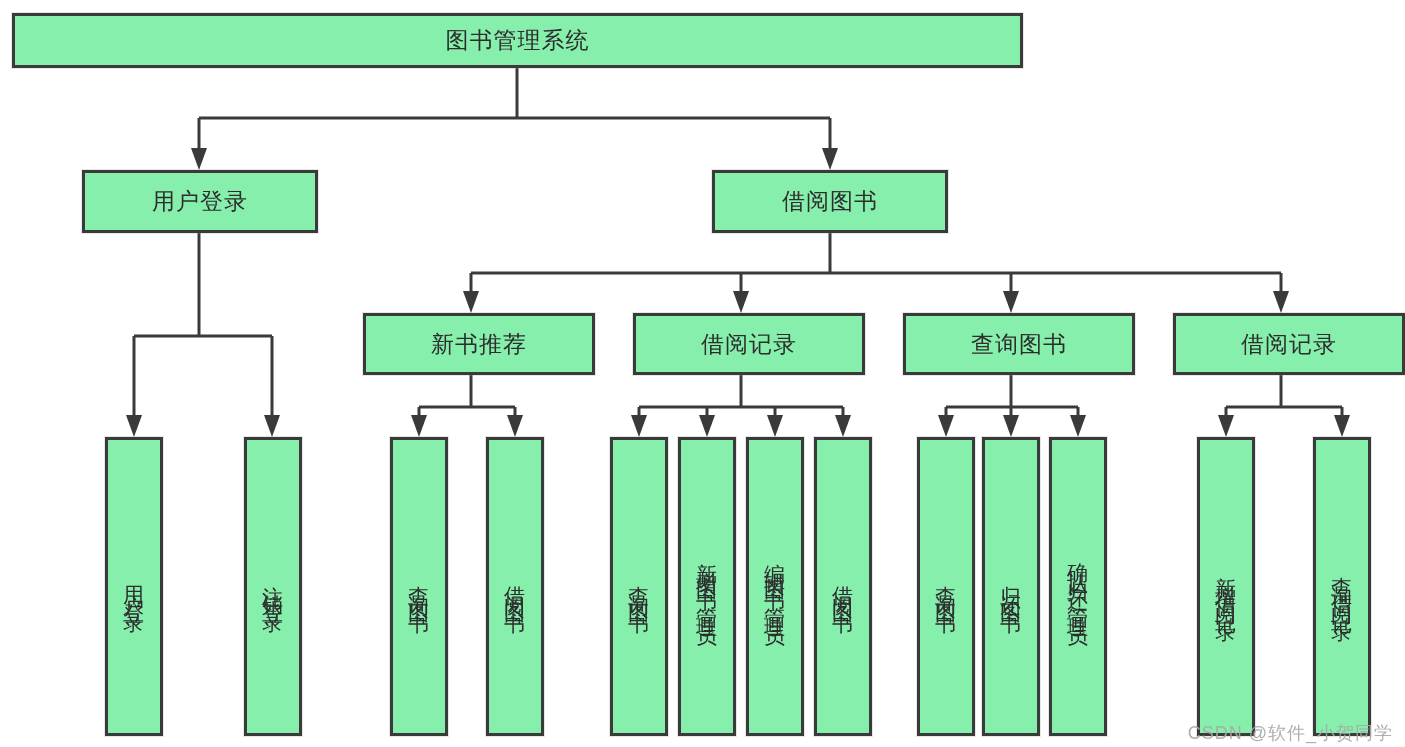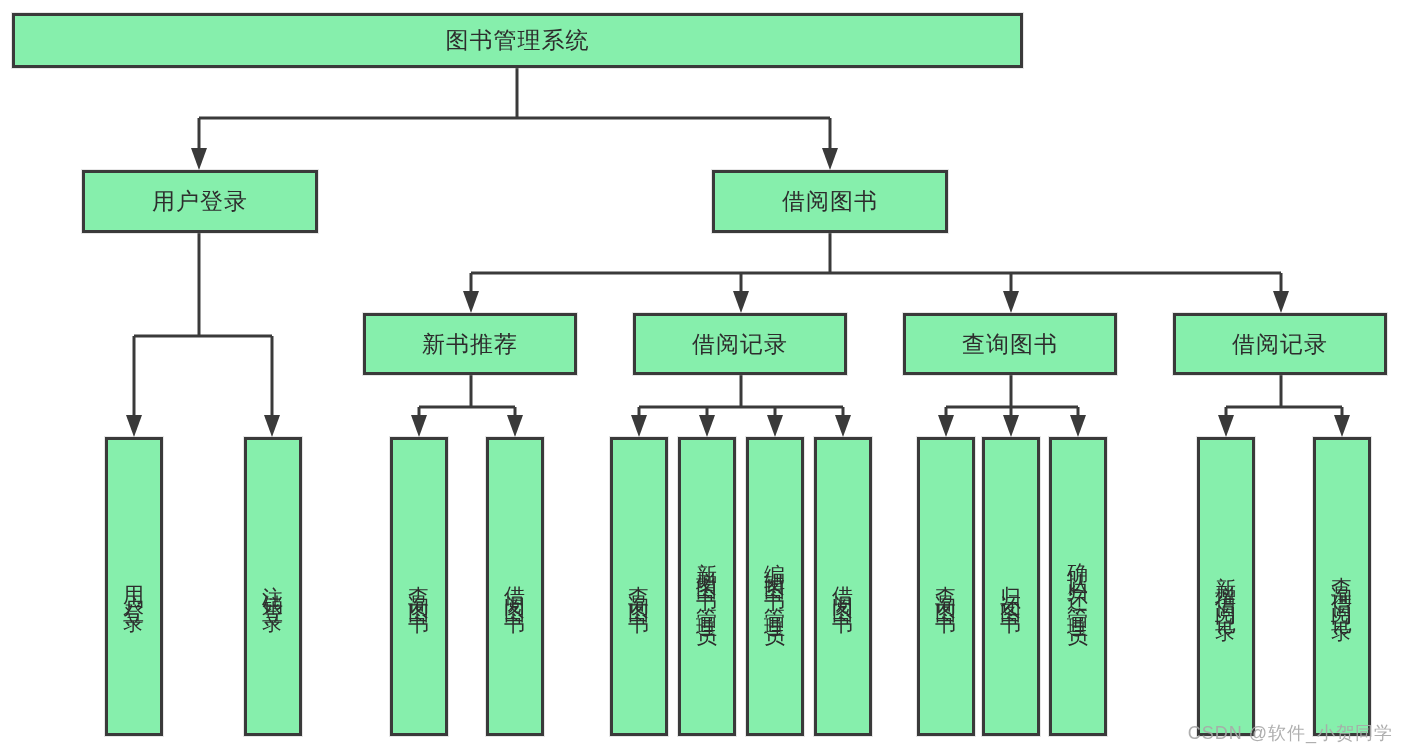--- a/index.html
+++ b/index.html
@@ -10,21 +10,21 @@
   .connectors line{stroke:var(--line,#3a3a3a);stroke-width:3;}
   .connectors polygon{fill:var(--line,#3a3a3a);}
   .node{
     position:absolute;box-sizing:border-box;background:#86efac;
     border:3px solid #3a3a3a;display:flex;align-items:center;justify-content:center;
     color:#2d2d2d;font-size:23px;letter-spacing:1px;white-space:nowrap;
     box-shadow:0 0 0 1px rgba(160,160,160,.25);
   }
   .root{left:12px;top:13px;width:1011px;height:55px;}
   .l2{top:170px;width:236px;height:63px;}
-  .l3{top:313px;width:214px;height:62px;}
+  .l3{top:313px;width:232px;height:62px;}
   .leaf{top:437px;width:58px;height:299px;}
   .leaf .label{
     writing-mode:vertical-rl;text-orientation:mixed;
     font-size:21px;letter-spacing:9px;line-height:1;white-space:nowrap;
   }
   .label{display:block;}
   .watermark{
     position:absolute;right:12px;bottom:2px;z-index:10;
     font-size:18px;letter-spacing:1px;color:rgba(168,168,168,0.92);
   }

